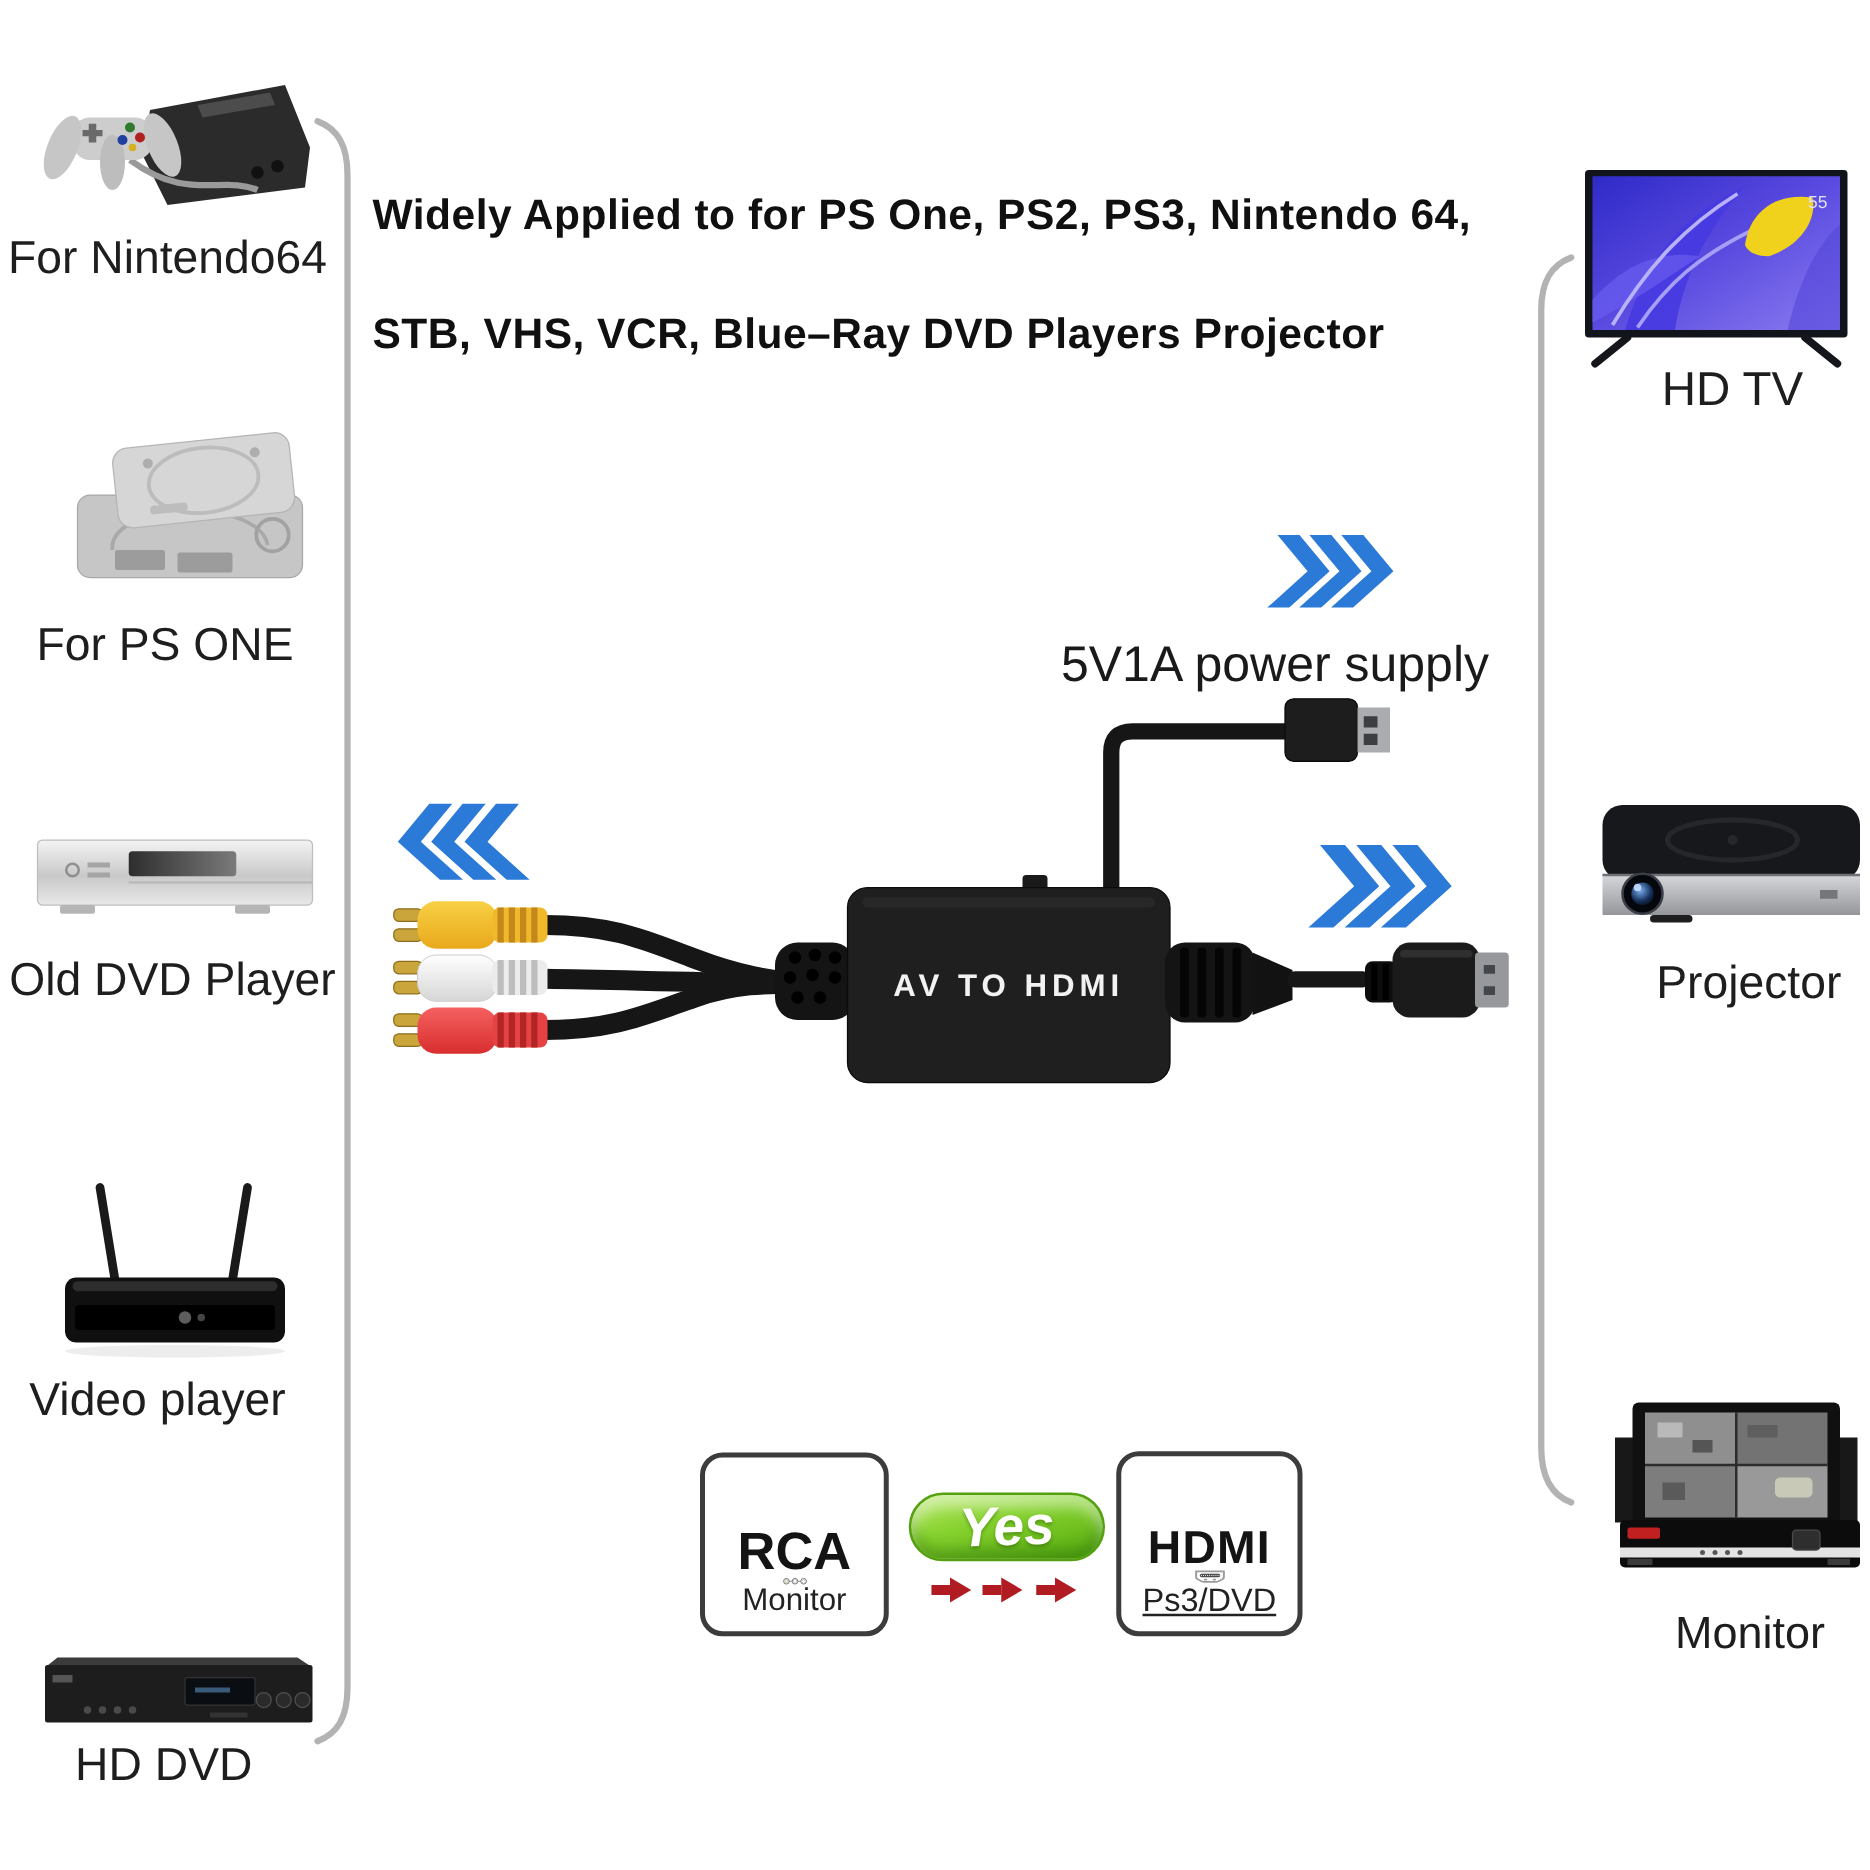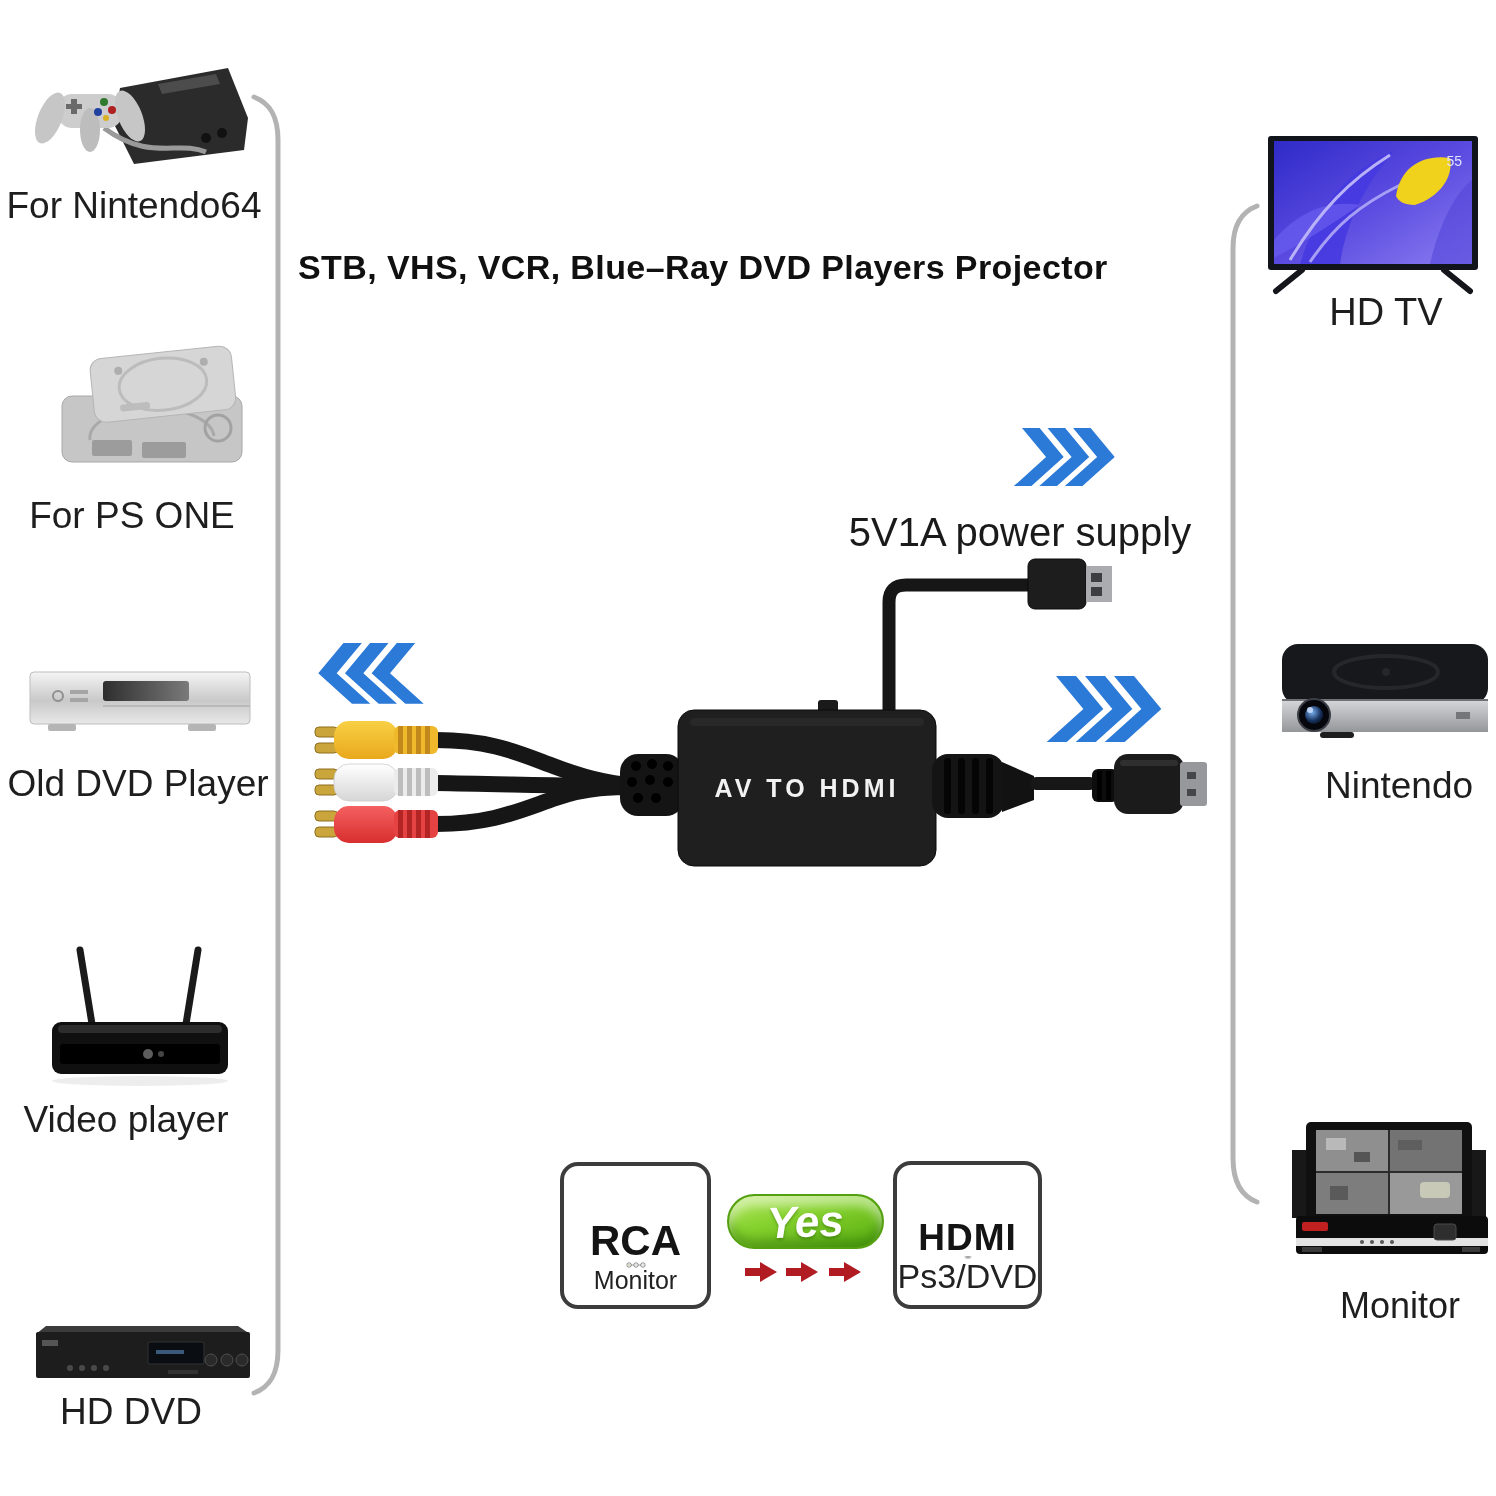--- a/index.html
+++ b/index.html
@@ -26,21 +26,21 @@
     display:flex; flex-direction:column; align-items:center; justify-content:space-between;
     padding:10px 4px 12px 4px;
   }
   .cmp-title { font-weight:bold; color:#141414; line-height:1;margin-top:44px; }
   .cmp-sub { color:#222; line-height:1; }
   .rca-box { left:560px; top:1162px; width:151px; height:147px; }
   .rca-box .cmp-title { font-size:42px; }
   .rca-box .cmp-sub { font-size:25px; }
   .hdmi-box { left:893px; top:1161px; width:149px; height:148px; }
   .hdmi-box .cmp-title { font-size:37px; letter-spacing:1px; }
-  .hdmi-box .cmp-sub { font-size:34px; }
+  .hdmi-box .cmp-sub { font-size:26px;text-decoration:underline; }
   .yes-pill {
     position:absolute; left:727px; top:1194px; width:157px; height:55px;
     border-radius:28px;
     background:linear-gradient(165deg,#b9e968 0%,#86d22e 40%,#54a90e 100%);
     border:2px solid #55a011; box-sizing:border-box;
     box-shadow:inset 0 10px 10px rgba(255,255,255,0.45), inset 0 -8px 10px rgba(20,80,0,0.3);
     display:flex; align-items:center; justify-content:center;
   }
   .yes-text {
     font-size:44px; font-weight:bold; font-style:italic; color:#ffffff;
@@ -315,30 +315,31 @@
         <rect x="1106" y="771" width="5" height="29" fill="#000"></rect>
         <rect x="1114" y="754" width="70" height="60" rx="14" fill="#1b1b1b"></rect>
         <rect x="1120" y="760" width="58" height="6" rx="3" fill="#2f2f2f"></rect>
         <rect x="1180" y="762" width="27" height="44" rx="3" fill="#96989b"></rect>
         <rect x="1187" y="772" width="9" height="7" fill="#44474a"></rect>
         <rect x="1187" y="789" width="9" height="7" fill="#44474a"></rect>
       </g>
     </g>
   </svg>
 
+  <div class="heading-line" style="left:298px; top:153px;">Widely Applied to for PS One, PS2, PS3, Nintendo 64,</div>
   <div class="heading-line" style="left:298px; top:222px;margin-top:26px;">STB,  VHS, VCR, Blue–Ray DVD Players Projector</div>
 
   <div class="dev-label" style="left:0; top:186px; width:268px;">For Nintendo64</div>
   <div class="dev-label" style="left:0; top:496px; width:264px;">For PS ONE</div>
   <div class="dev-label" style="left:0; top:1100px; width:252px;">Video player</div>
   <div class="dev-label" style="left:0; top:764px; width:276px;">Old DVD Player</div>
   <div class="dev-label" style="left:0; top:1392px; width:262px;">HD DVD</div>
 
   <div class="dev-label" style="left:1296px; top:292px; width:180px; font-size:38px;">HD TV</div>
-  <div class="dev-label" style="left:1305px; top:766px; width:188px;">Nintendo</div>
+  <div class="dev-label" style="left:1305px; top:766px; width:188px;">Projector</div>
   <div class="dev-label" style="left:1325px; top:1286px; width:150px; font-size:36px;">Monitor</div>
 
   <div class="power-label">5V1A power supply</div>
 
   <div class="cmp-box rca-box">
     <div class="cmp-title">RCA</div>
     <svg width="132" height="40" viewBox="0 0 132 40">
       <line x1="32" y1="20" x2="100" y2="20" stroke="#3c3c3c" stroke-width="3"></line>
       <circle cx="20" cy="20" r="15" fill="#fff" stroke="#3c3c3c" stroke-width="3.5"></circle>
       <circle cx="20" cy="20" r="9" fill="#eef2cf" stroke="#9a9a9a" stroke-width="2.5"></circle>

